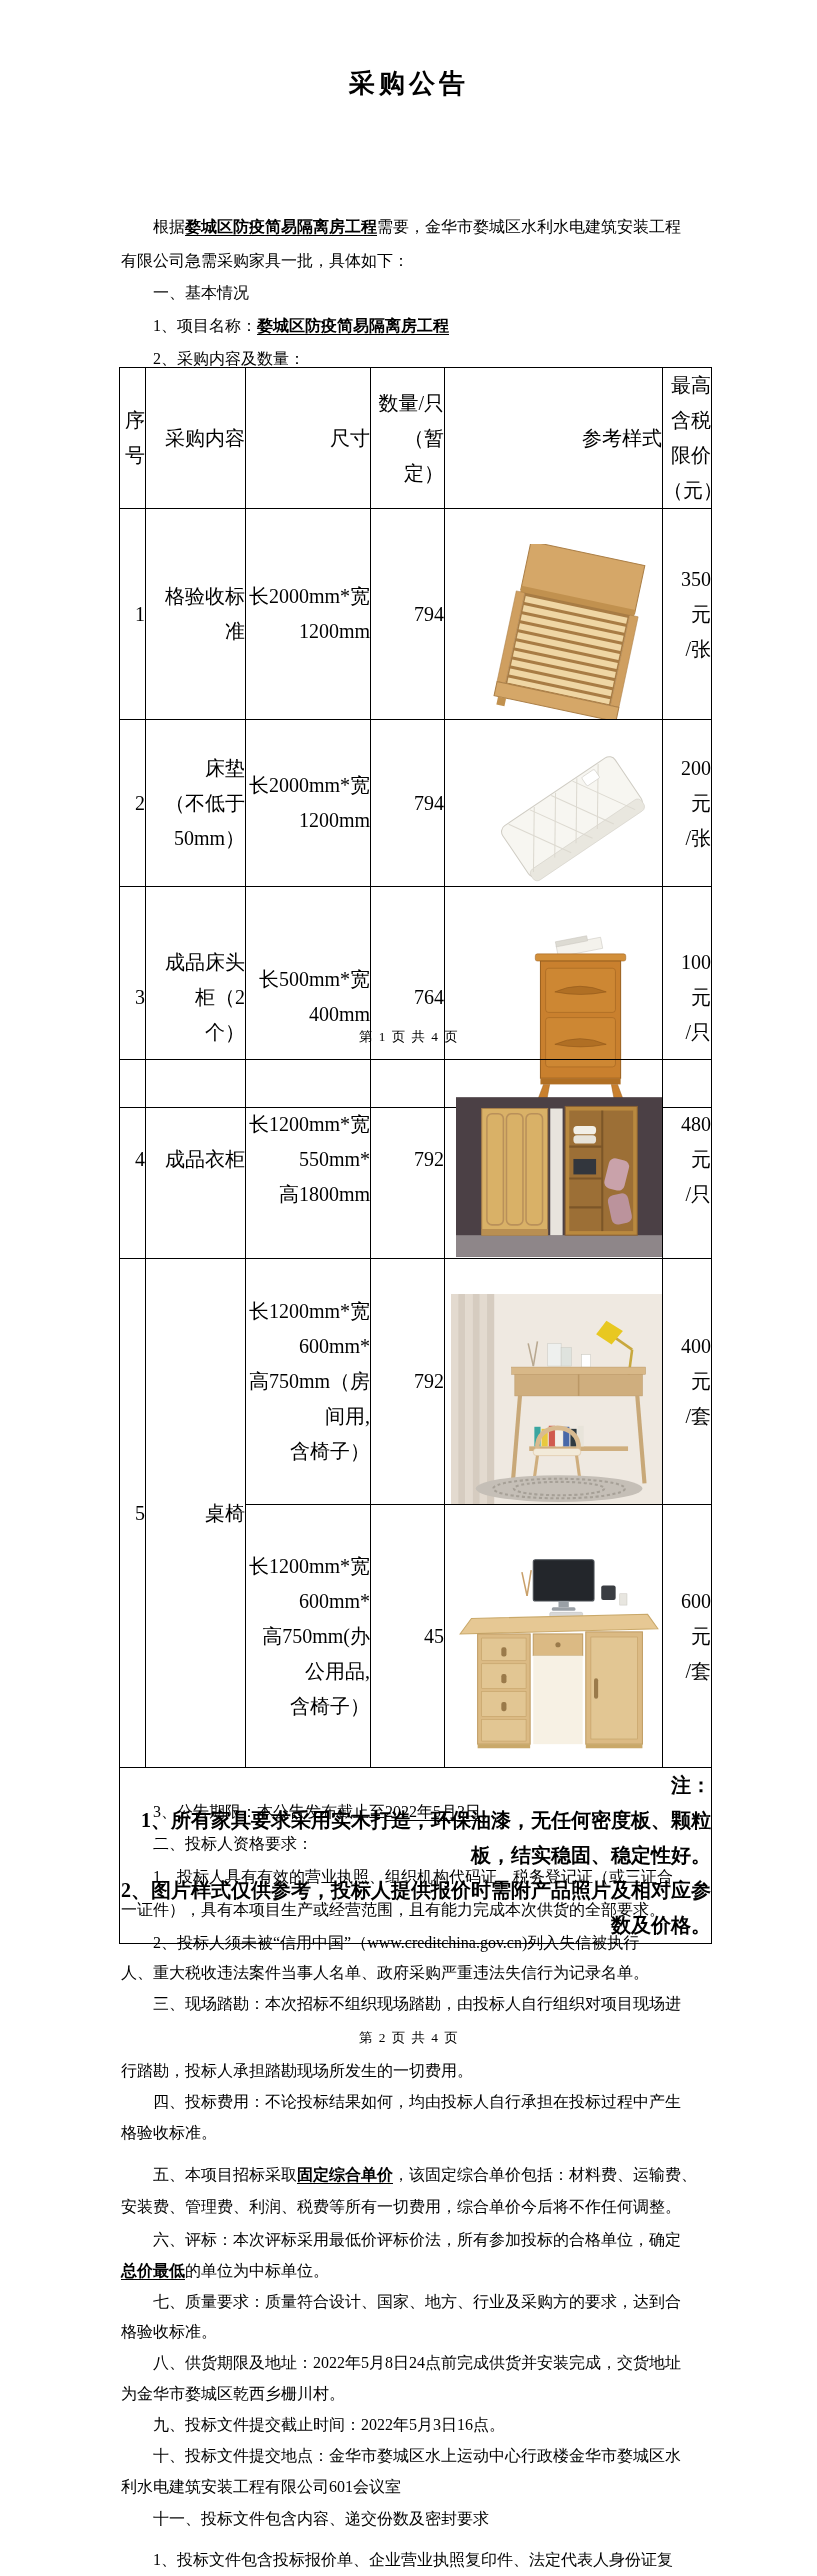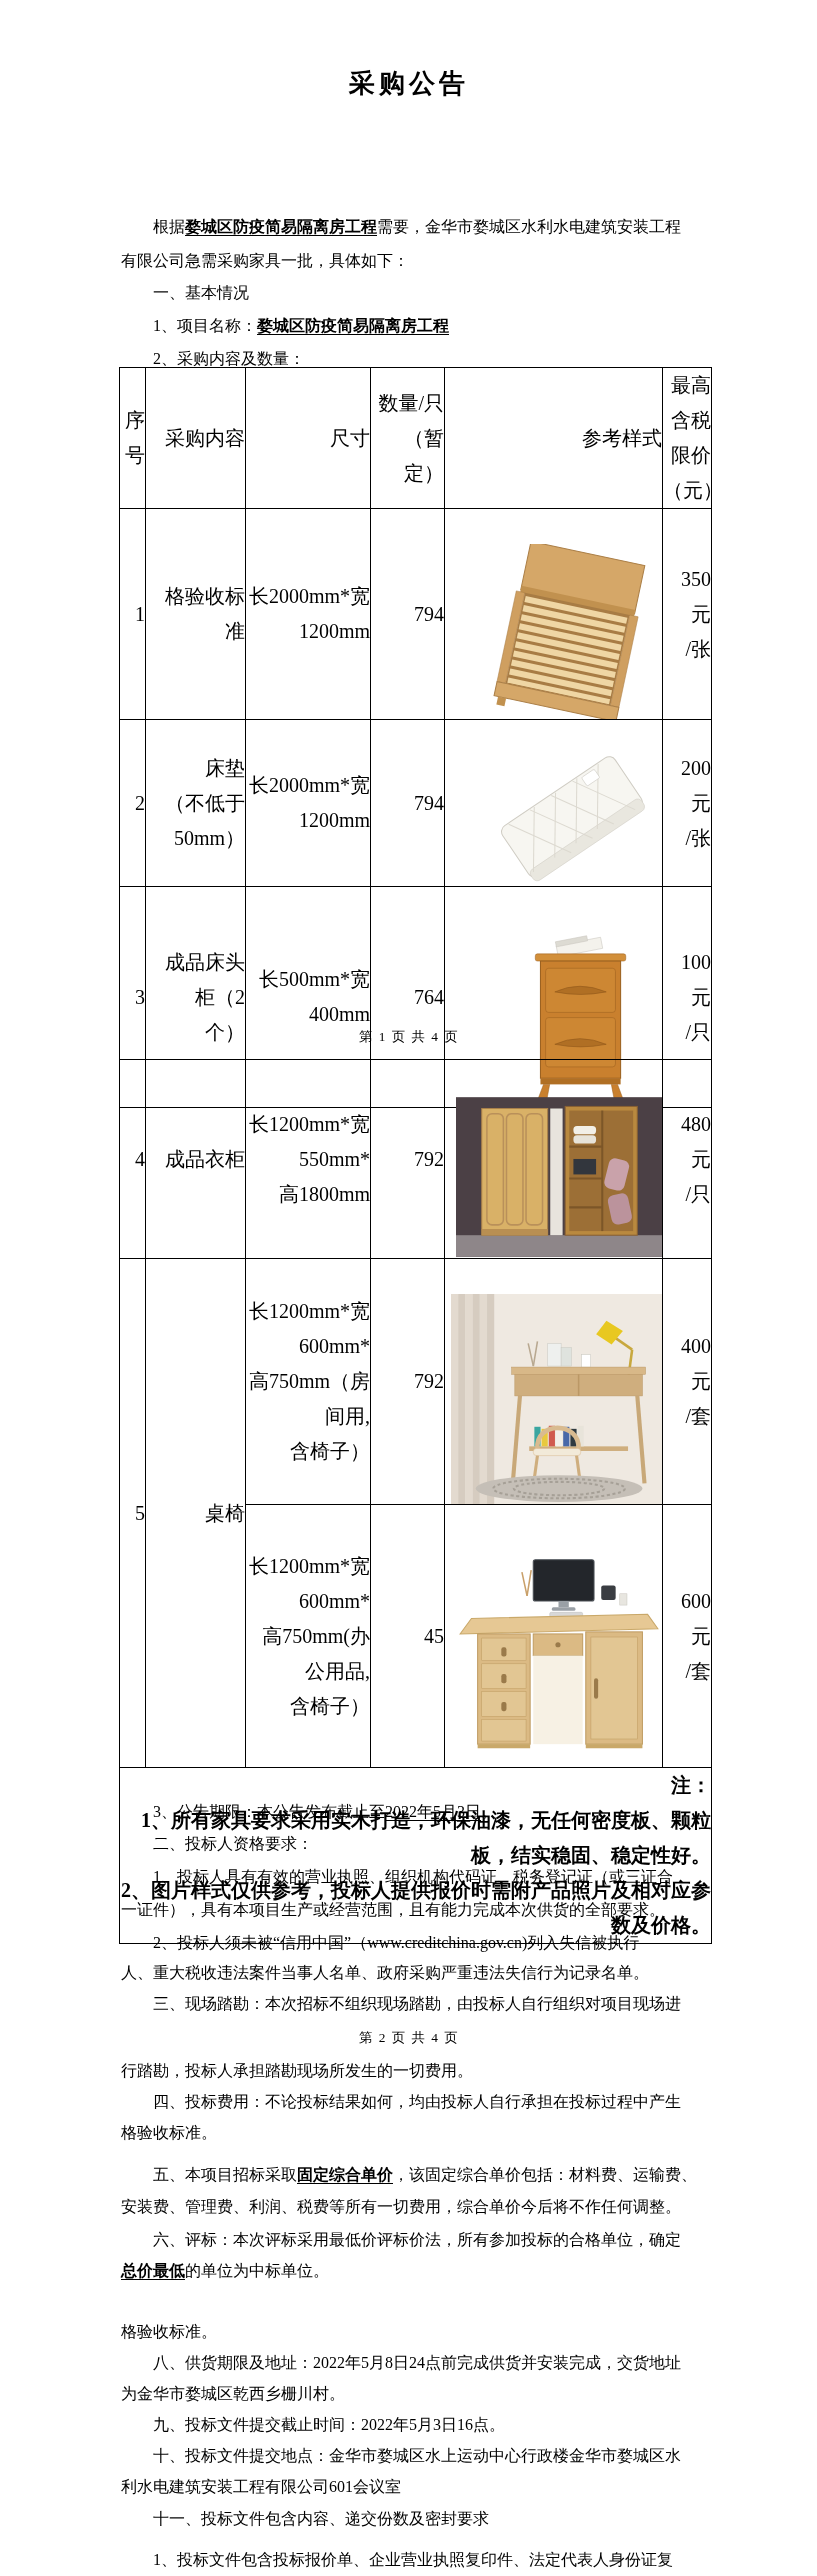--- a/index.html
+++ b/index.html
@@ -307,20 +307,21 @@
 
   <div class="ln ind" style="top:2091px">四、投标费用：不论投标结果如何，均由投标人自行承担在投标过程中产生</div>
   <div class="ln" style="top:2122px">格验收标准。</div>
 
   <div class="ln ind" style="top:2164px"><span>五、本项目招标采取</span><span class="bu">固定综合单价</span><span>，该固定综合单价包括：材料费、运输费、</span></div>
   <div class="ln" style="top:2196px">安装费、管理费、利润、税费等所有一切费用，综合单价今后将不作任何调整。</div>
 
   <div class="ln ind" style="top:2229px">六、评标：本次评标采用最低价评标价法，所有参加投标的合格单位，确定</div>
   <div class="ln" style="top:2260px"><span class="bu">总价最低</span><span>的单位为中标单位。</span></div>
 
+  <div class="ln ind" style="top:2291px">七、质量要求：质量符合设计、国家、地方、行业及采购方的要求，达到合</div>
   <div class="ln" style="top:2321px">格验收标准。</div>
 
   <div class="ln ind" style="top:2352px">八、供货期限及地址：2022年5月8日24点前完成供货并安装完成，交货地址</div>
   <div class="ln" style="top:2383px">为金华市婺城区乾西乡栅川村。</div>
 
   <div class="ln ind" style="top:2414px">九、投标文件提交截止时间：2022年5月3日16点。</div>
 
   <div class="ln ind" style="top:2445px">十、投标文件提交地点：金华市婺城区水上运动中心行政楼金华市婺城区水</div>
   <div class="ln" style="top:2476px">利水电建筑安装工程有限公司601会议室</div>
 

